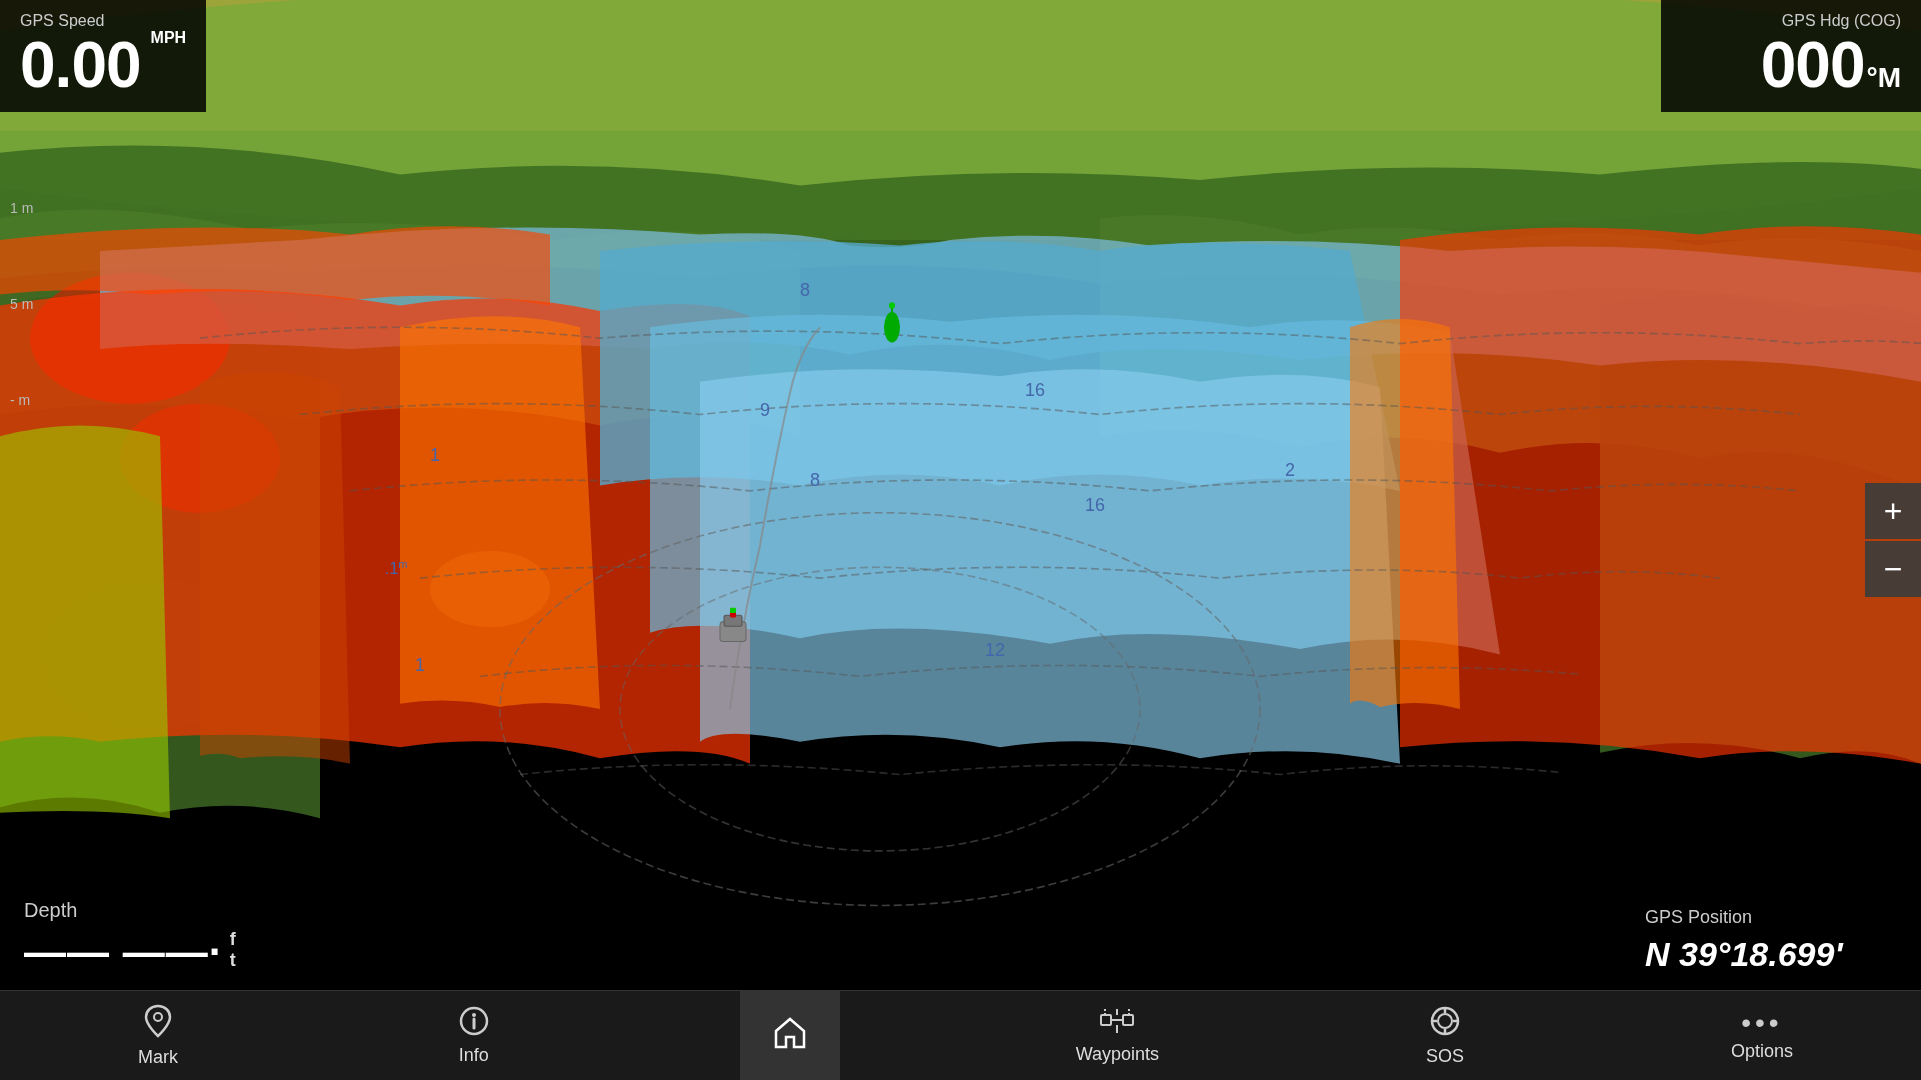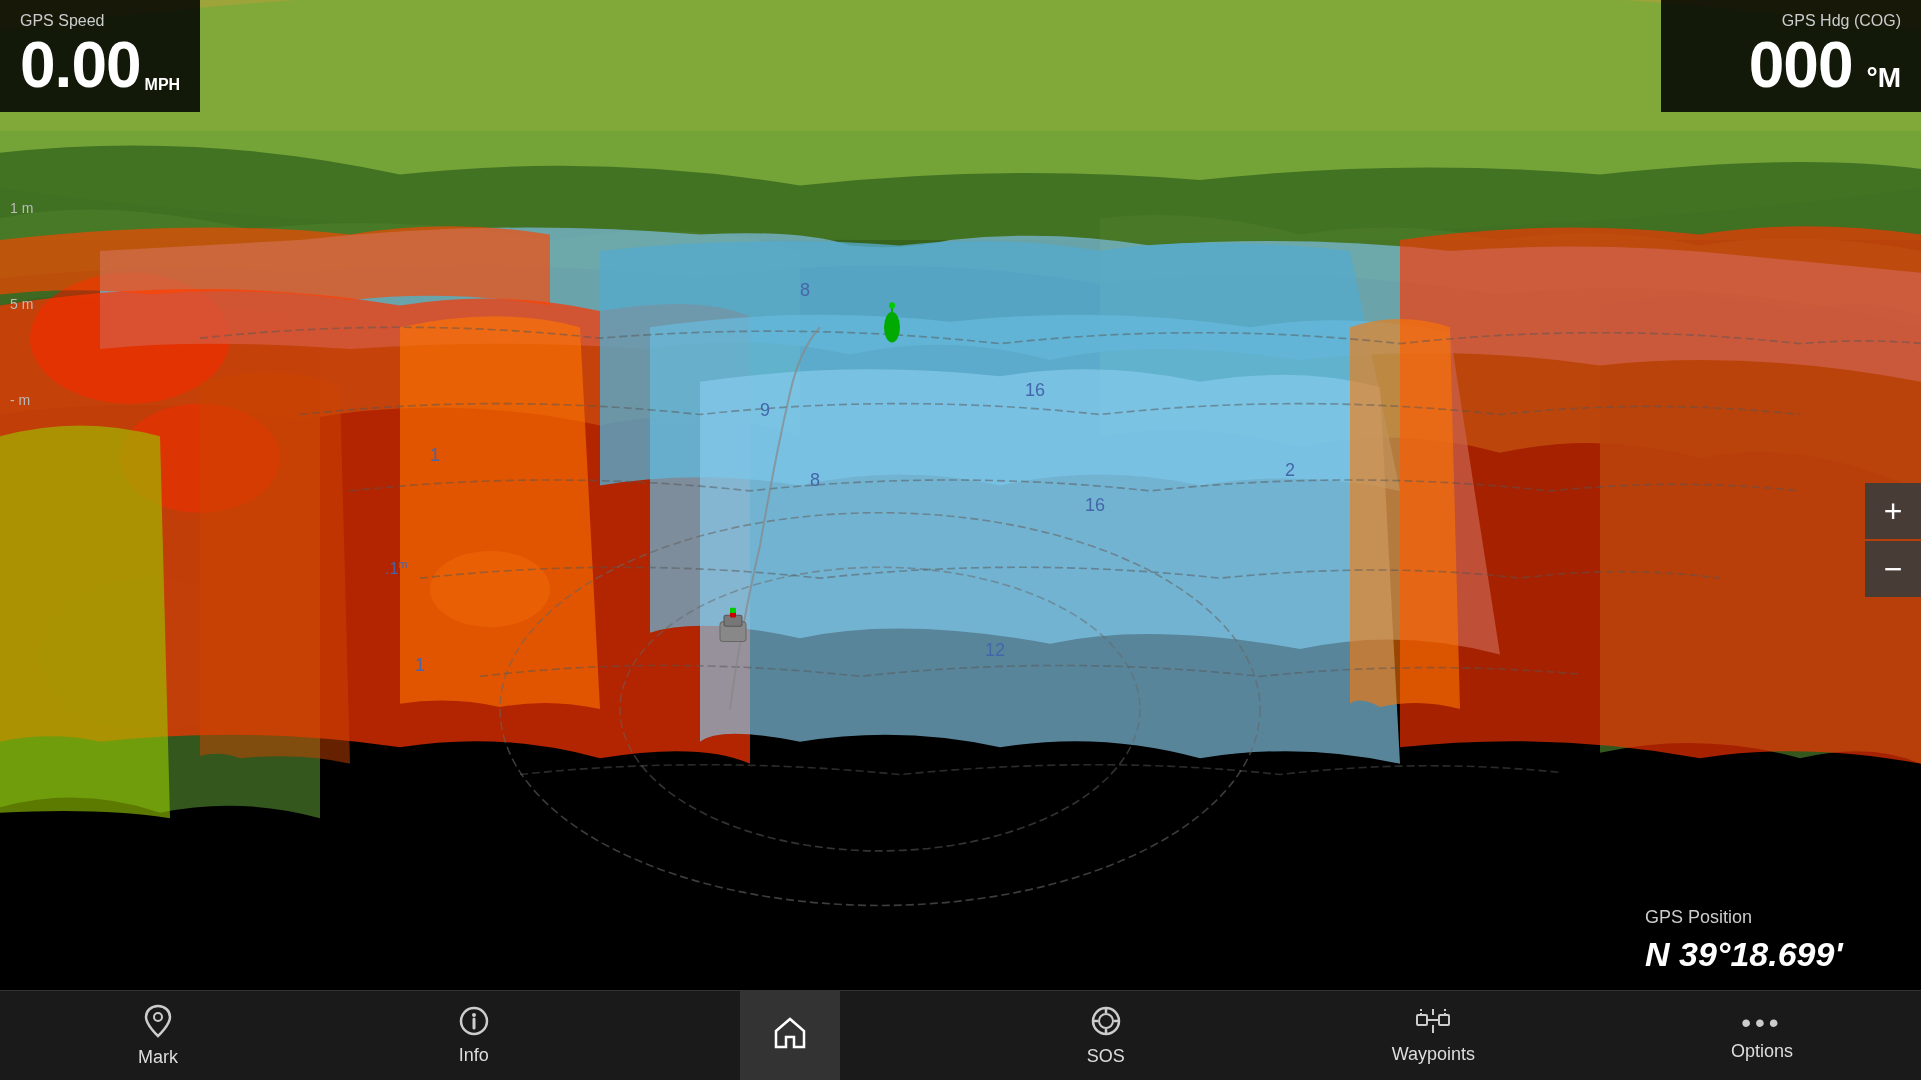--- a/index.html
+++ b/index.html
@@ -344,36 +344,48 @@
 
     <div class="zoom-controls">
       <button class="zoom-btn">+</button>
       <button class="zoom-btn">−</button>
     </div>
 
   </div>
 
   <div class="panel-topleft">
     <div class="panel-label">GPS Speed</div>
-    <div style="display:flex;align-items:flex-end;gap:4px">
+    <div style="display:flex;align-items:flex-start;gap:10px">
       <span class="panel-value">0.00</span>
       <span class="panel-unit" style="font-size:20px;line-height:1">
         <sup style="font-size:16px">MPH</sup>
       </span>
     </div>
   </div>
 
   <div class="panel-topright">
     <div class="panel-label">GPS Hdg (COG)</div>
-    <div style="display:flex;align-items:baseline;justify-content:flex-end;gap:14px">
+    <div style="display:flex;align-items:baseline;justify-content:flex-end;gap:2px">
       <span class="panel-value">000</span>
       <span style="font-size:28px;font-weight:bold;vertical-align:super;line-height:1">°M</span>
     </div>
   </div>
 
+  <div class="panel-bottomleft">
+    <div class="depth-label">Depth</div>
+    <div style="display:flex;align-items:flex-end;gap:6px">
+      <span class="depth-dashes">
+        <span style="font-size:42px;font-weight:bold;letter-spacing:1px">—— ——·</span>
+      </span>
+      <div style="display:flex;flex-direction:column;line-height:1.2;margin-bottom:4px">
+        <span style="font-size:18px;font-weight:bold;color:#ddd">f</span>
+        <span style="font-size:18px;font-weight:bold;color:#ddd">t</span>
+      </div>
+    </div>
+  </div>
 
   <div class="panel-bottomright">
     <div class="gps-pos-label">GPS Position</div>
     <div class="gps-pos-value">N  39°18.699'</div>
   </div>
 
   <div id="bottom-bar">
 
 
     <div class="nav-item">
@@ -396,51 +408,51 @@
       </span>
       <span class="nav-label">Info</span>
     </div>
 
     <div class="nav-item active">
       <span class="nav-icon">
         <svg width="34" height="32" viewBox="0 0 34 32" fill="none">
           <path d="M3,14 L17,2 L31,14 L31,30 L21,30 L21,20 L13,20 L13,30 L3,30 Z" stroke="#fff" stroke-width="2.5" fill="none"></path>
         </svg>
       </span>
-    </div>
-
-    <div class="nav-item">
-      <span class="nav-icon">
-        <svg width="32" height="32" viewBox="0 0 32 32" fill="none">
-          <circle cx="16" cy="16" r="13" stroke="#ccc" stroke-width="2.5" fill="none"></circle>
-          <circle cx="16" cy="16" r="7" stroke="#ccc" stroke-width="2" fill="none"></circle>
-          <line x1="16" y1="2" x2="16" y2="8" stroke="#ccc" stroke-width="2.5"></line>
-          <line x1="16" y1="24" x2="16" y2="30" stroke="#ccc" stroke-width="2.5"></line>
-          <line x1="2" y1="16" x2="8" y2="16" stroke="#ccc" stroke-width="2.5"></line>
-          <line x1="24" y1="16" x2="30" y2="16" stroke="#ccc" stroke-width="2.5"></line>
-        </svg>
-      </span>
-      <span class="nav-label">SOS</span>
     </div>
 
     <div class="nav-item">
       <span class="nav-icon">
         <svg width="36" height="28" viewBox="0 0 36 28" fill="none">
           <rect x="2" y="8" width="10" height="10" stroke="#ccc" stroke-width="2" fill="none" rx="1"></rect>
           <rect x="24" y="8" width="10" height="10" stroke="#ccc" stroke-width="2" fill="none" rx="1"></rect>
           <line x1="12" y1="13" x2="24" y2="13" stroke="#ccc" stroke-width="2"></line>
           <line x1="18" y1="2" x2="18" y2="8" stroke="#ccc" stroke-width="2"></line>
           <line x1="18" y1="18" x2="18" y2="26" stroke="#ccc" stroke-width="2"></line>
           <line x1="6" y1="2" x2="6" y2="8" stroke="#ccc" stroke-width="2" stroke-dasharray="2,2"></line>
           <line x1="30" y1="2" x2="30" y2="8" stroke="#ccc" stroke-width="2" stroke-dasharray="2,2"></line>
         </svg>
       </span>
       <span class="nav-label">Waypoints</span>
     </div>
 
     <div class="nav-item">
+      <span class="nav-icon">
+        <svg width="32" height="32" viewBox="0 0 32 32" fill="none">
+          <circle cx="16" cy="16" r="13" stroke="#ccc" stroke-width="2.5" fill="none"></circle>
+          <circle cx="16" cy="16" r="7" stroke="#ccc" stroke-width="2" fill="none"></circle>
+          <line x1="16" y1="2" x2="16" y2="8" stroke="#ccc" stroke-width="2.5"></line>
+          <line x1="16" y1="24" x2="16" y2="30" stroke="#ccc" stroke-width="2.5"></line>
+          <line x1="2" y1="16" x2="8" y2="16" stroke="#ccc" stroke-width="2.5"></line>
+          <line x1="24" y1="16" x2="30" y2="16" stroke="#ccc" stroke-width="2.5"></line>
+        </svg>
+      </span>
+      <span class="nav-label">SOS</span>
+    </div>
+
+    <div class="nav-item">
       <span class="nav-icon" style="font-size:28px;color:#ccc;letter-spacing:4px">•••</span>
       <span class="nav-label">Options</span>
     </div>
 
   </div>
 
 </div>
 
 </body></html>

